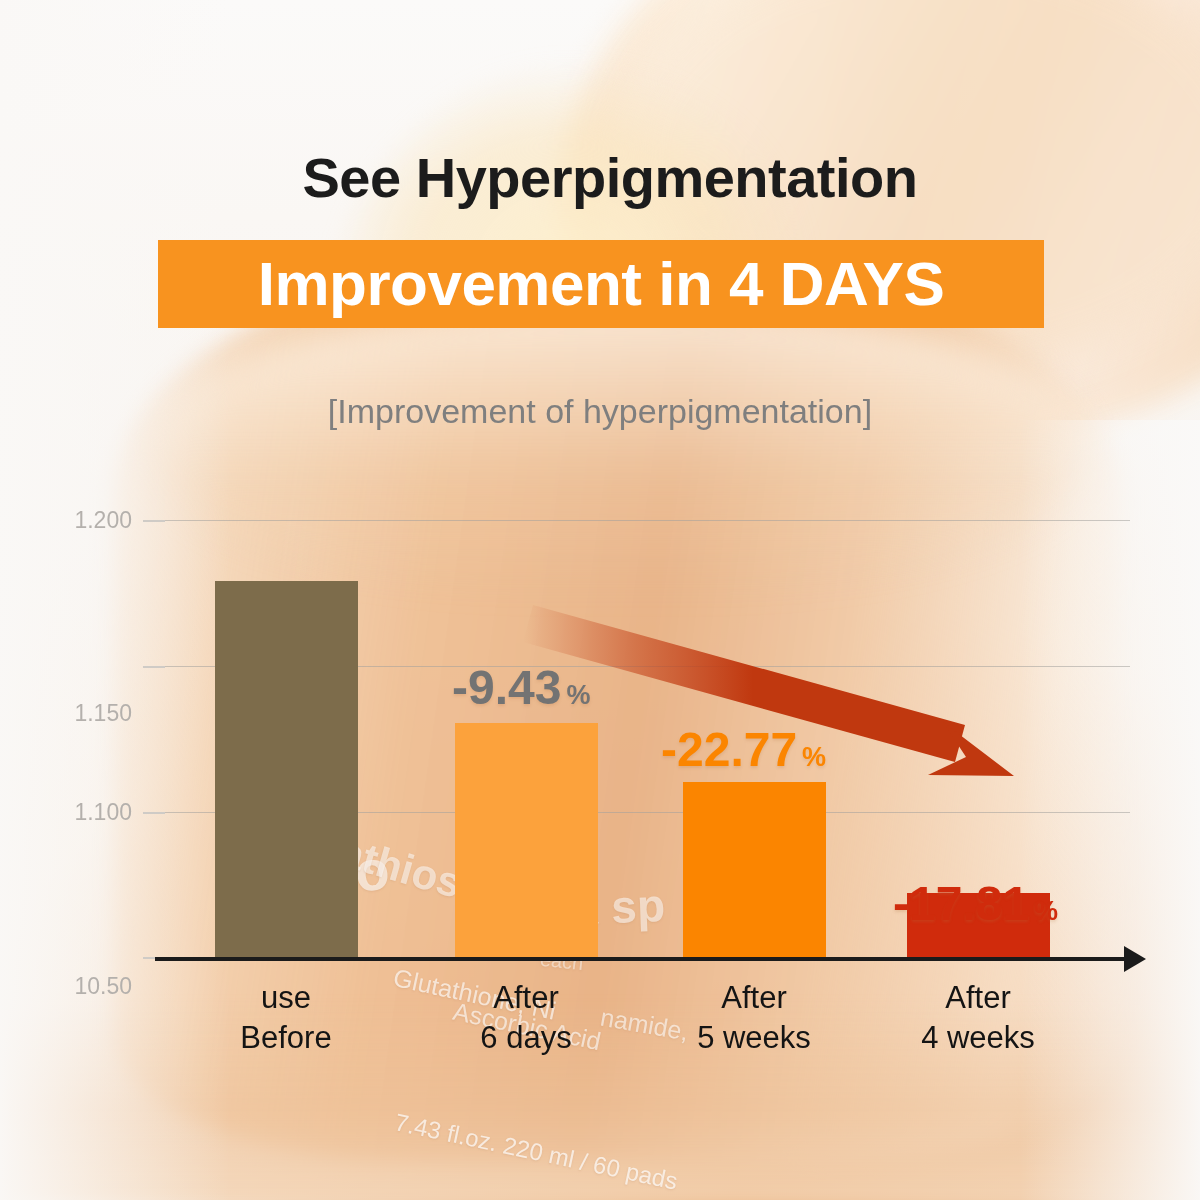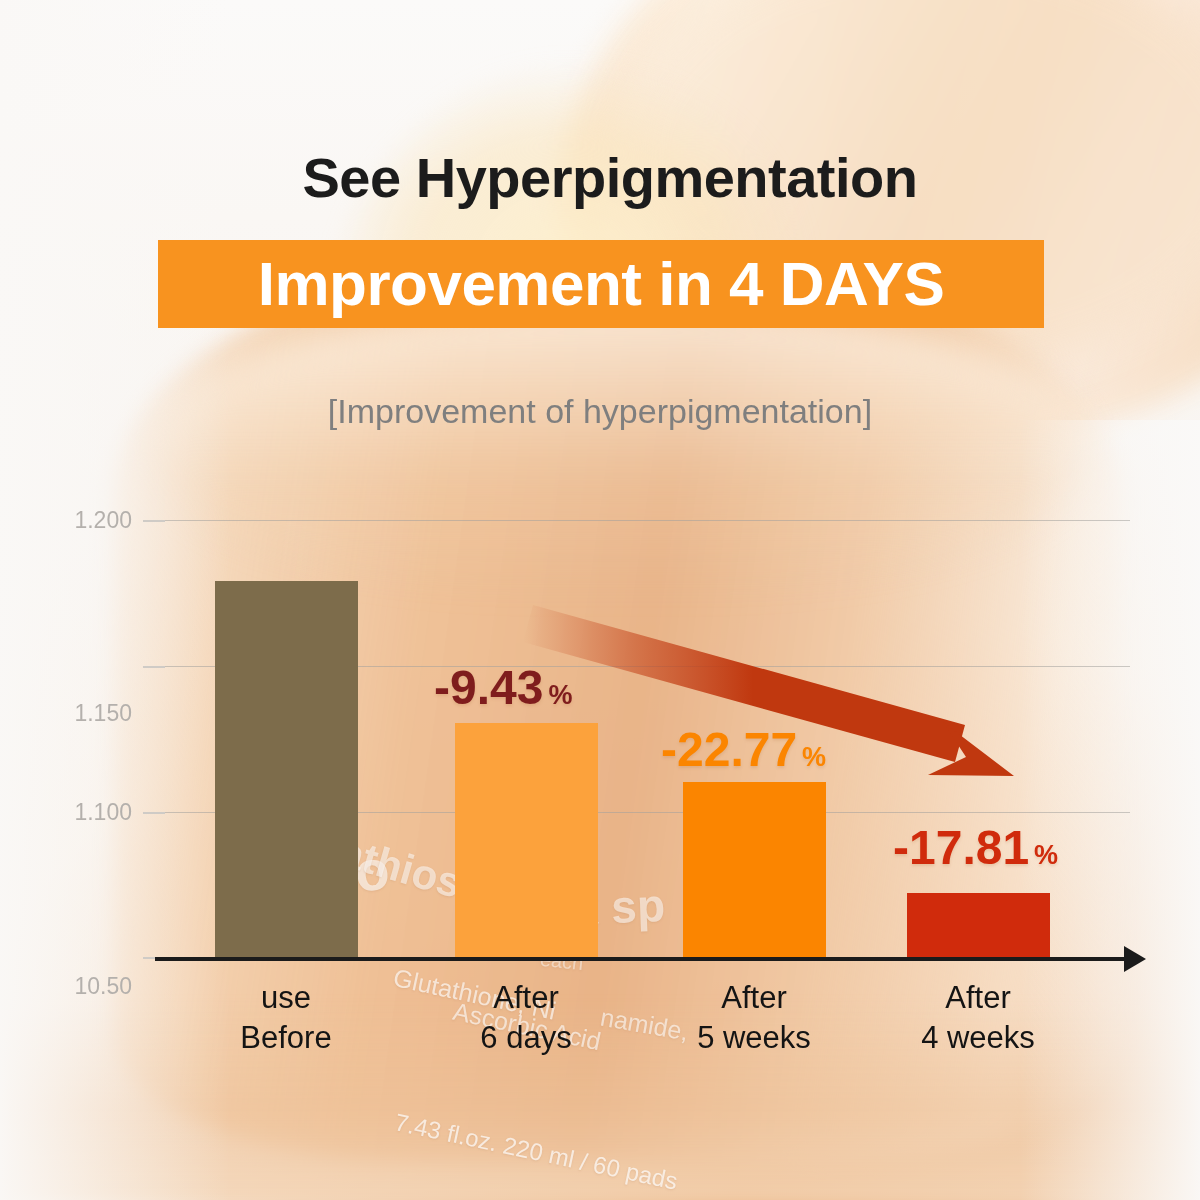--- a/index.html
+++ b/index.html
@@ -242,29 +242,29 @@
       <div class="bar" id="bar2" style="width: 143px; height: 176px; background: rgb(251, 133, 0);"></div>
     </div>
 
     <div class="bar-wrap" style="left:907px;top:893px;width:143px;height:65px;">
       <div class="bar" id="bar3" style="width: 143px; height: 65px; background: rgb(208, 43, 12);"></div>
     </div>
 
     <div class="axis"></div>
     <div class="axis-arrow"></div>
 
-    <div class="vlabel" id="vl1" style="left: 434px; top: 660px; color: #7f1d1d; text-align: center;">
+    <div class="vlabel" id="vl1" style="left: 452px; top: 660px; color: #737373; text-align: center;">
       <span class="num">-9.43</span><span class="pct">%</span>
     </div>
 
     <div class="vlabel" id="vl2" style="left: 661px; top: 722px; color: rgb(251, 133, 0);">
       <span class="num">-22.77</span><span class="pct">%</span>
     </div>
 
-    <div class="vlabel" id="vl3" style="left: 893px; top: 820px; color: rgb(208, 43, 12);">
+    <div class="vlabel" id="vl3" style="left: 893px; top: 876px; color: rgb(208, 43, 12);">
       <span class="num">-17.81</span><span class="pct">%</span>
     </div>
 
     <div class="xlabel" style="left:176px;top:978px;">
       <div>use</div>
       <div>Before</div>
     </div>
 
     <div class="xlabel" style="left:416px;top:978px;">
       <div>After</div>

